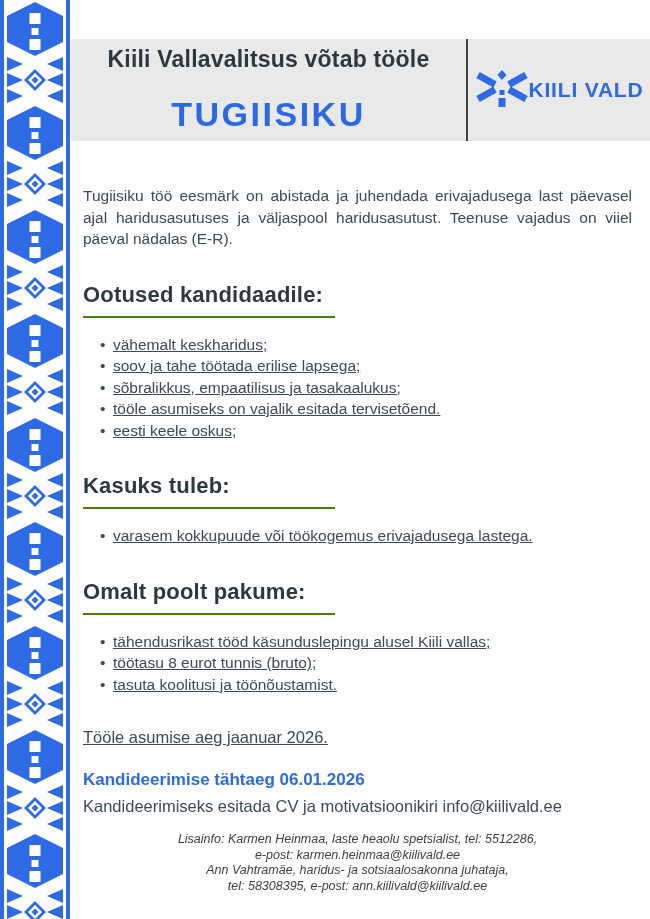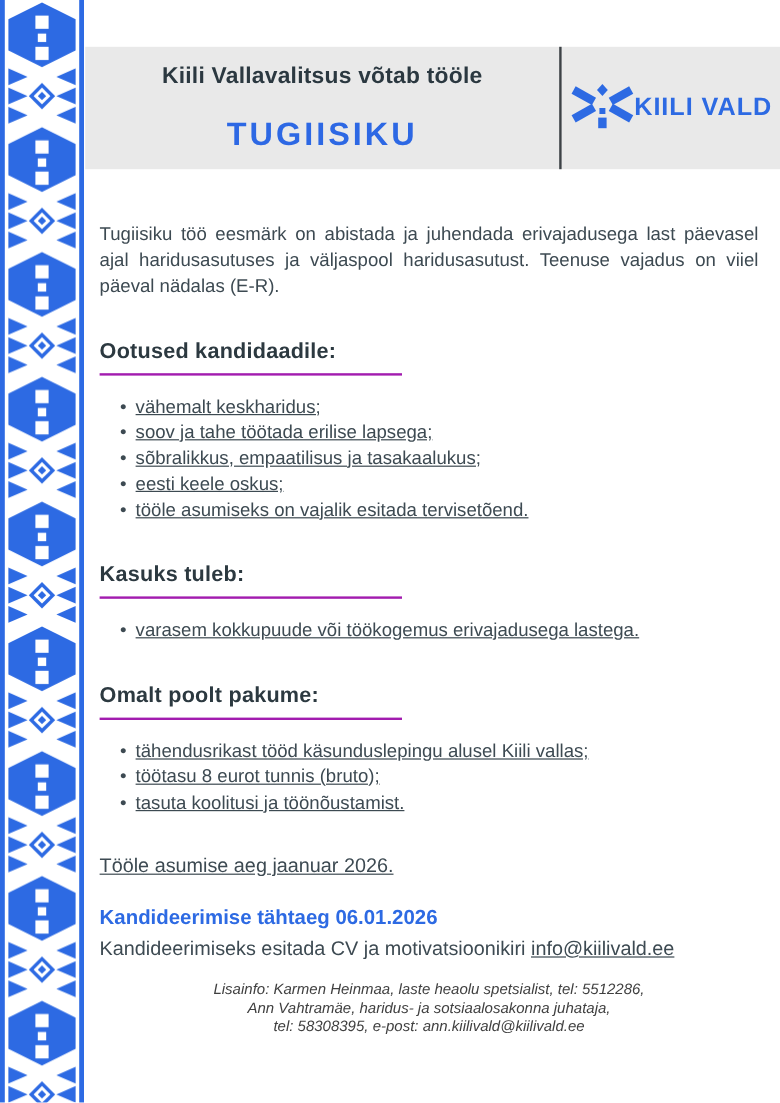--- a/index.html
+++ b/index.html
@@ -15,57 +15,57 @@
   .folk-border{position:absolute;left:0;top:0;width:70px;height:919px;display:block;}
   
   .header-panel{
     position:absolute;left:71px;top:39px;right:0;height:102px;
     background:#e9e9e9;display:flex;align-items:stretch;
   }
   .header-titles{
     width:395px;display:flex;flex-direction:column;align-items:center;justify-content:center;
   }
   .org-title{
-    font-size:19px;font-weight:700;color:#2b3840;letter-spacing:0.2px;
+    font-size:23px;font-weight:700;color:#2b3840;letter-spacing:0.2px;
   }
   .position-title{
-    margin-top:22px;font-size:27px;font-weight:700;color:#2d68e4;letter-spacing:2.5px;
+    margin-top:22px;font-size:34px;font-weight:700;color:#2d68e4;letter-spacing:2.5px;
   }
   .header-divider{width:2px;background:#3d4246;margin:0;}
   .logo-block{
     flex:1;display:flex;flex-direction:row;align-items:center;justify-content:center;
   }
   .logo-icon{display:block;margin-bottom:4px;}
   .logo-text{font-size:21px;font-weight:700;color:#2d6ae3;letter-spacing:0.8px;}
   
   .content{
     position:absolute;left:71px;top:141px;width:579px;
     padding:0 18px 0 12px;box-sizing:border-box;
   }
   .intro{
     margin:44px 0 0 0;font-size:15.5px;line-height:21.5px;text-align:justify;color:#3d4a52;
   }
   .section-heading{
     width:252px;margin:32px 0 0 0;padding-bottom:8px;
-    border-bottom:2px solid #a21caf;
-    font-size:18px;font-weight:700;color:#2c3940;letter-spacing:0.2px;
+    border-bottom:2px solid #4d7c0f;
+    font-size:22px;font-weight:700;color:#2c3940;letter-spacing:0.2px;
   }
   ul.bullets{
     margin:16px 0 0 0;padding:0 0 0 17px;list-style:none;
   }
   ul.bullets li{
     position:relative;padding-left:13px;font-size:15.5px;line-height:21.5px;color:#3d4a52;text-decoration:underline;
   }
   ul.bullets li::before{
     content:"\2022";position:absolute;left:0;top:0;color:#3d4a52;
   }
   .start-date{margin:31px 0 0 0;font-size:16.5px;line-height:23px;color:#3d4a52;text-decoration:underline;}
   .deadline{margin:19px 0 0 0;font-size:17px;line-height:23px;font-weight:700;color:#2d6ae3;}
   .apply-line{margin:4px 0 0 0;font-size:16.5px;line-height:23px;color:#3d4a52;}
-  .apply-email{color:#3d4a52;text-decoration:underline;cursor:pointer;}
+  .apply-email{color:#3d4a52;cursor:pointer;}
   .footer-info{
     margin:14px 0 0 0;text-align:center;font-style:italic;
     font-size:12.5px;line-height:15.5px;color:#404040;
   }
 </style>
 </head>
 <body>
 
 <div class="page">
 
@@ -124,22 +124,22 @@
 
     <p class="intro">Tugiisiku töö eesmärk on abistada ja juhendada erivajadusega last päevasel ajal haridusasutuses ja väljaspool haridusasutust. Teenuse vajadus on viiel päeval nädalas (E-R).</p>
 
     <div class="section-heading">
       <span>Ootused kandidaadile:</span>
     </div>
     <ul class="bullets">
       <li>vähemalt keskharidus;</li>
       <li>soov ja tahe töötada erilise lapsega;</li>
       <li>sõbralikkus, empaatilisus ja tasakaalukus;</li>
+      <li>tööle asumiseks on vajalik esitada tervisetõend.</li>
       <li>eesti keele oskus;</li>
-      <li>tööle asumiseks on vajalik esitada tervisetõend.</li>
     </ul>
 
     <div class="section-heading">
       <span>Kasuks tuleb:</span>
     </div>
     <ul class="bullets">
       <li>varasem kokkupuude või töökogemus erivajadusega lastega.</li>
     </ul>
 
     <div class="section-heading">
@@ -152,18 +152,19 @@
     </ul>
 
     <p class="start-date">Tööle asumise aeg jaanuar 2026.</p>
 
     <p class="deadline">Kandideerimise tähtaeg 06.01.2026</p>
 
     <p class="apply-line"><span>Kandideerimiseks esitada CV ja motivatsioonikiri </span><a class="apply-email">info@kiilivald.ee</a></p>
 
     <div class="footer-info">
       <div>Lisainfo: Karmen Heinmaa, laste heaolu spetsialist, tel: 5512286,</div>
+      <div>e-post: karmen.heinmaa@kiilivald.ee</div>
       <div>Ann Vahtramäe, haridus- ja sotsiaalosakonna juhataja,</div>
       <div>tel: 58308395, e-post: ann.kiilivald@kiilivald.ee</div>
     </div>
 
   </div>
 </div>
 
 </body></html>

